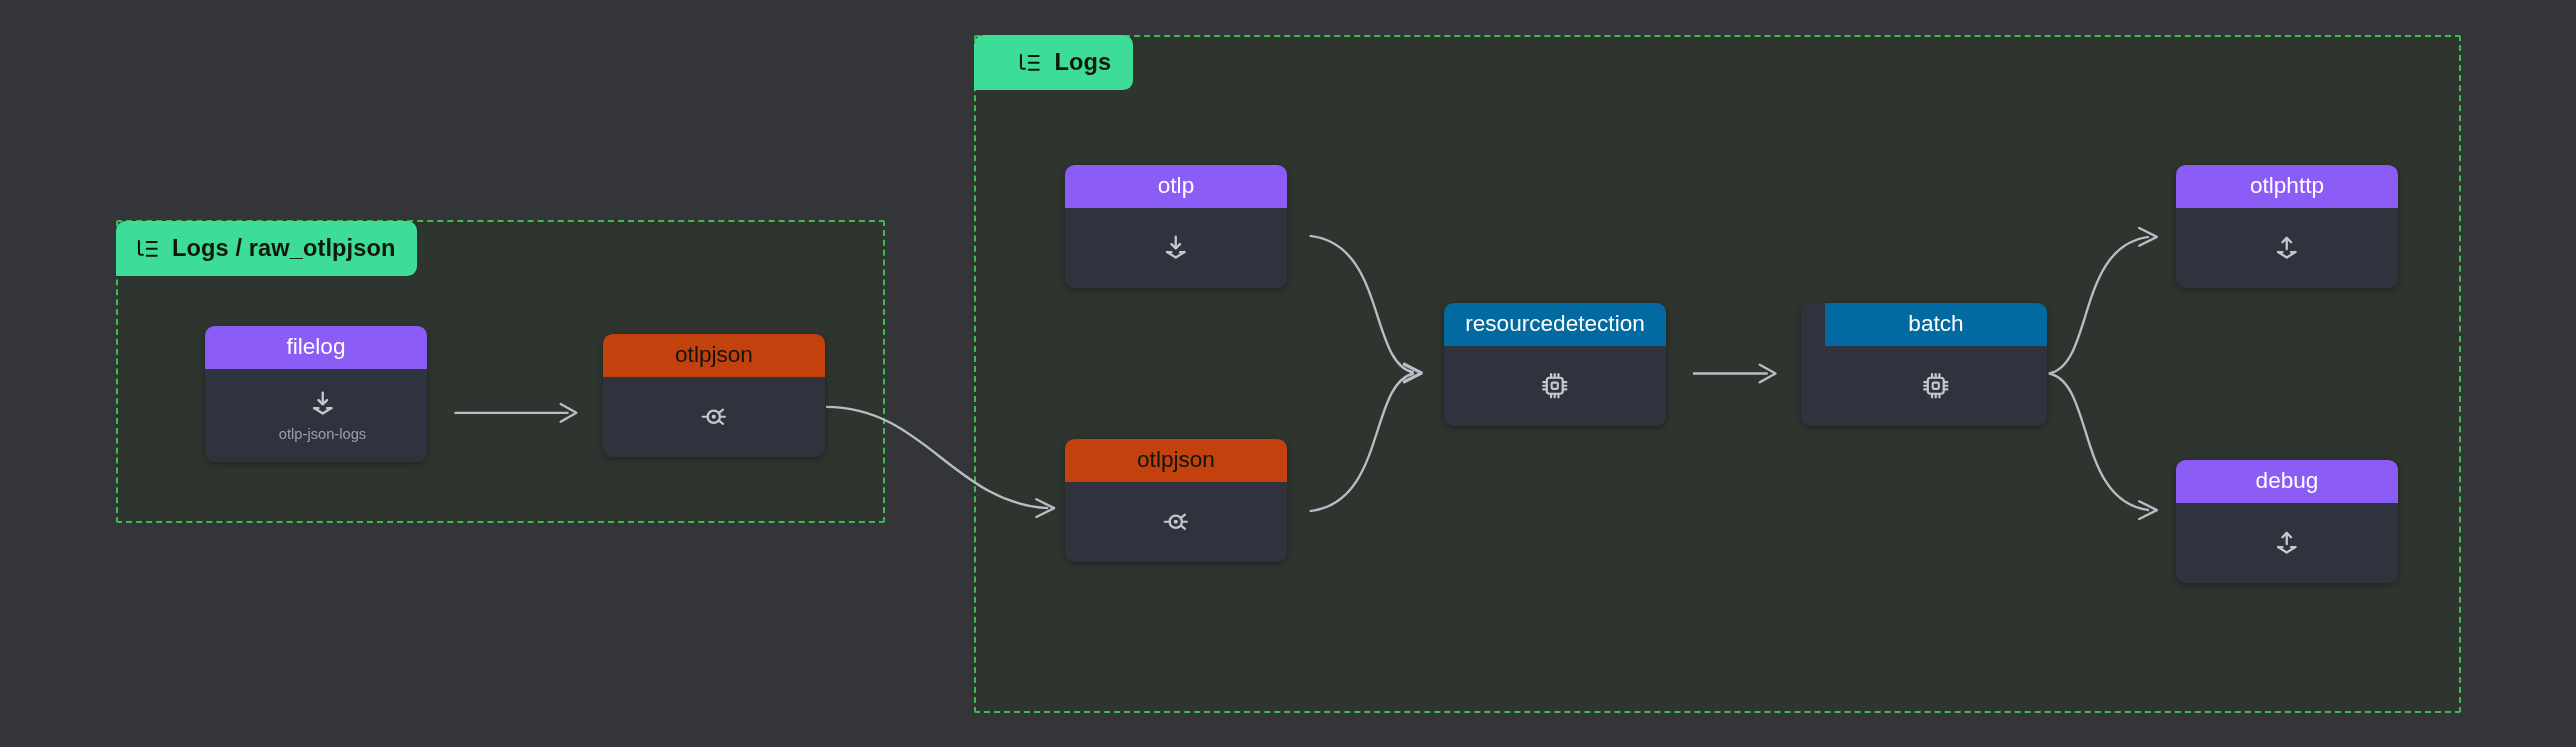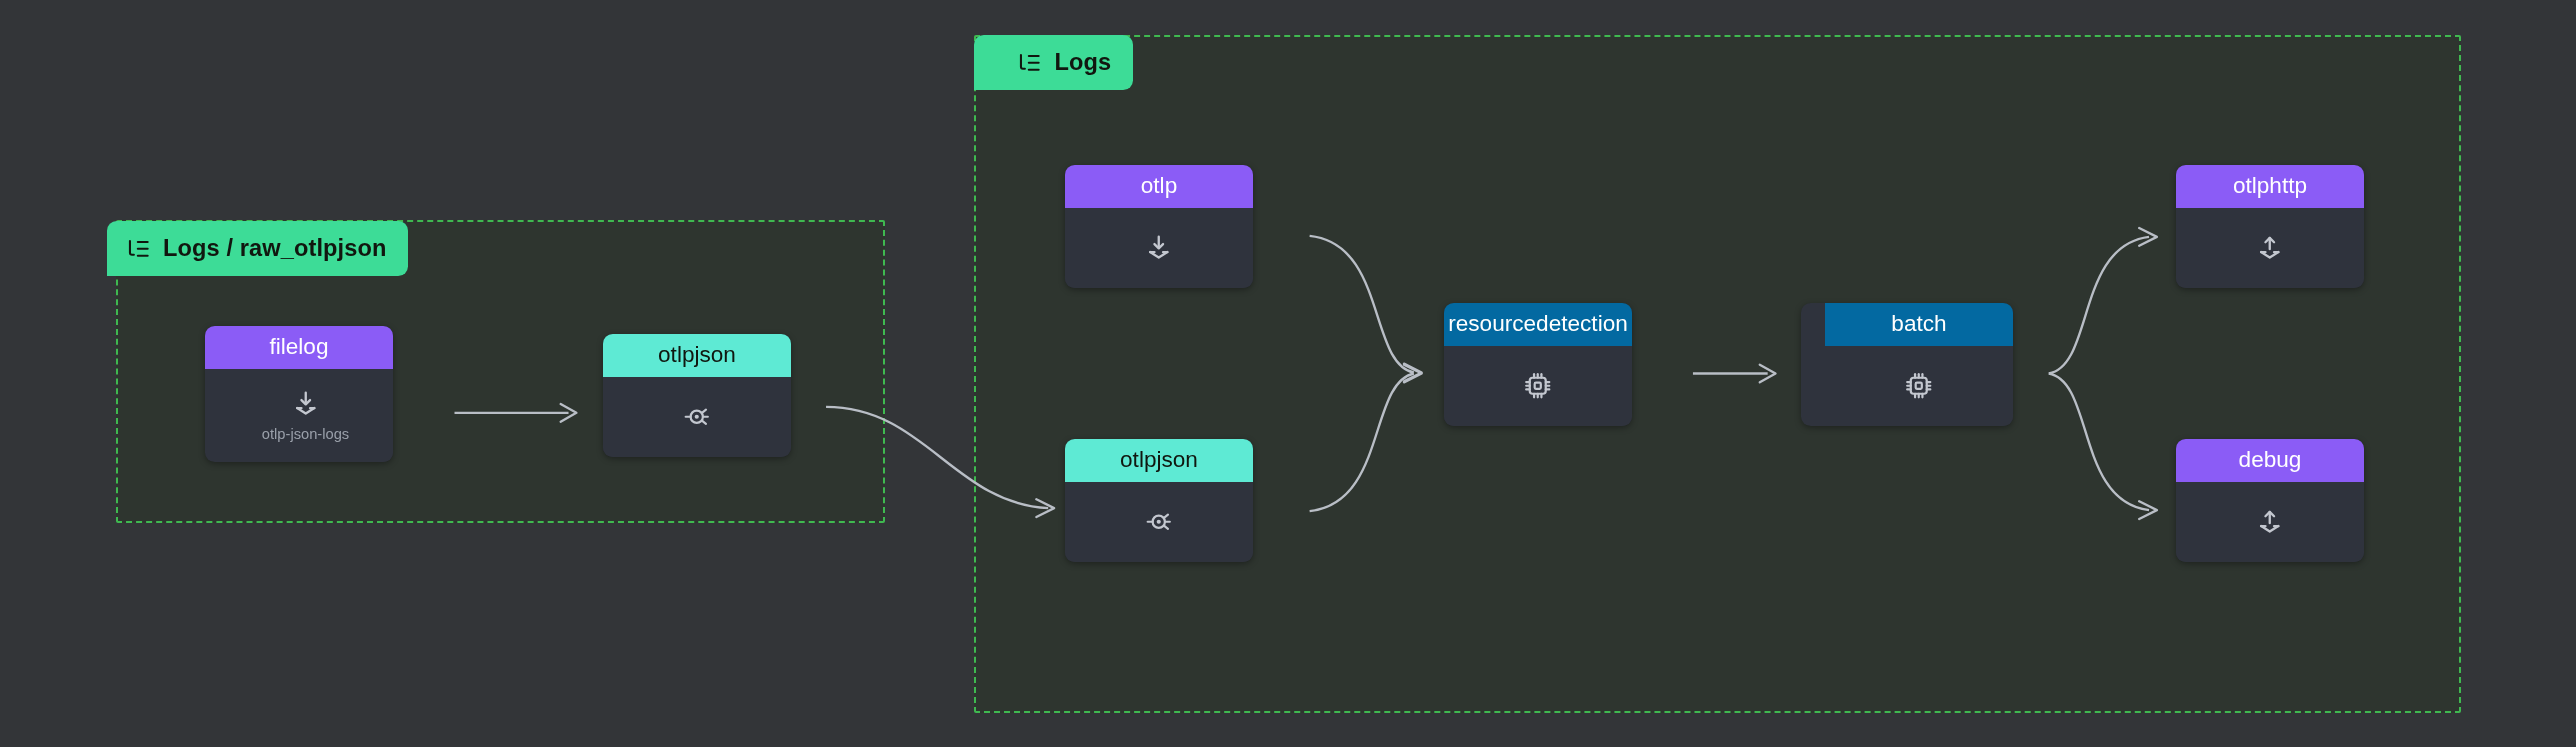--- a/index.html
+++ b/index.html
@@ -50,42 +50,42 @@
     letter-spacing: 0.1px;
     white-space: nowrap;
     z-index: 6;
   }
   .panel-badge .badge-label { line-height: 1; }
   .badge-icon { display: block; width: 23.6px; height: 23.6px; }
 
   
   .node {
     position: absolute;
-    width: 188px;
+    width: 222px;
     border-radius: 9.8px;
     background: #2f333d;
     box-shadow: 0 2px 5.9px rgba(0,0,0,.35);
     z-index: 5;
     overflow: hidden;
   }
   .node-header {
     height: 43px;
     display: flex;
     align-items: center;
     justify-content: center;
     color: #ffffff;
     font-size: 22.6px;
     line-height: 1;
     white-space: nowrap;
     overflow: hidden;
   }
   .node.kind-receiver  .node-header,
   .node.kind-exporter  .node-header { background: #8b5cf6; }
   .node.kind-processor .node-header { background: #0369a1; }
-  .node.kind-connector .node-header { background: #5eead4; color: #10170f; }
+  .node.kind-connector .node-header { background: #c2410c; color: #10170f; }
 
   .node-body {
     height: 80px;
     display: flex;
     flex-direction: column;
     align-items: center;
     justify-content: center;
     gap: 6.9px;
     background: #2f333d;
   }
@@ -121,21 +121,21 @@
     stroke-linejoin: round;
   }
 </style>
 </head>
 <body>
 
 <div id="canvas">
 
   <div class="panel" style="left:116px; top:220px; width:769px; height:303px;"></div>
 
-  <div class="panel-badge" style="left:107px; top:221px;">
+  <div class="panel-badge" style="left:116px; top:221px;">
     <span class="badge-icon">
       <svg viewBox="0 0 24 24" width="23.6" height="23.6" fill="none" stroke="currentColor" stroke-width="2.1" stroke-linecap="round" stroke-linejoin="round">
         <path d="M3 4v12a2 2 0 0 0 2 2h2"></path>
         <path d="M11 5h10"></path>
           <path d="M11 12h10"></path>
           <path d="M11 19h10"></path>
       </svg>
     </span>
     <span class="badge-label">Logs / raw_otlpjson</span>
   </div>
@@ -287,21 +287,21 @@
           <path d="M12 13V4"></path>
             <path d="M8.5 7.5 12 4l3.5 3.5"></path>
           <path d="M5 15.5 12 20l7-4.5"></path>
             <path d="M5 15.5 8.5 15.5"></path>
             <path d="M19 15.5 15.5 15.5"></path>
         </svg>
       </span>
     </div>
   </div>
 
-  <div class="node kind-exporter" style="left:2176px; top:439px;">
+  <div class="node kind-exporter" style="left:2176px; top:460px;">
     <div class="node-header">
       <span>debug</span>
     </div>
     <div class="node-body">
       <span class="node-icon">
         <svg viewBox="0 0 24 24" width="29.5" height="29.5" fill="none" stroke="currentColor" stroke-width="1.9" stroke-linecap="round" stroke-linejoin="round">
           <path d="M12 13V4"></path>
             <path d="M8.5 7.5 12 4l3.5 3.5"></path>
           <path d="M5 15.5 12 20l7-4.5"></path>
             <path d="M5 15.5 8.5 15.5"></path>

